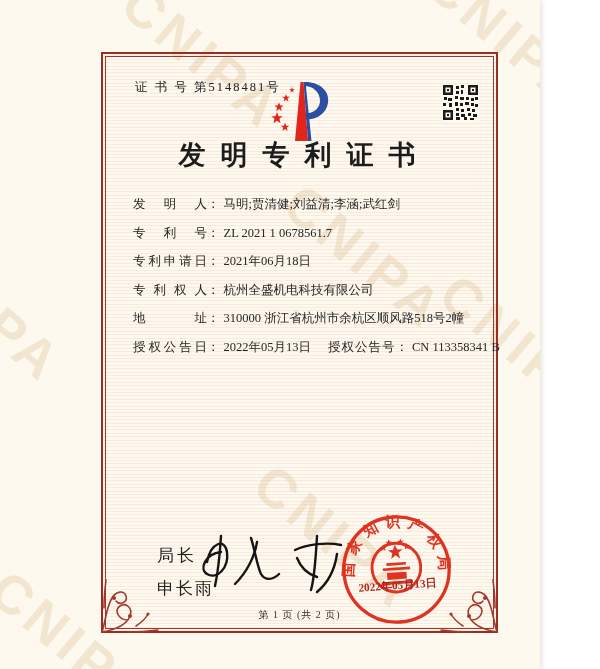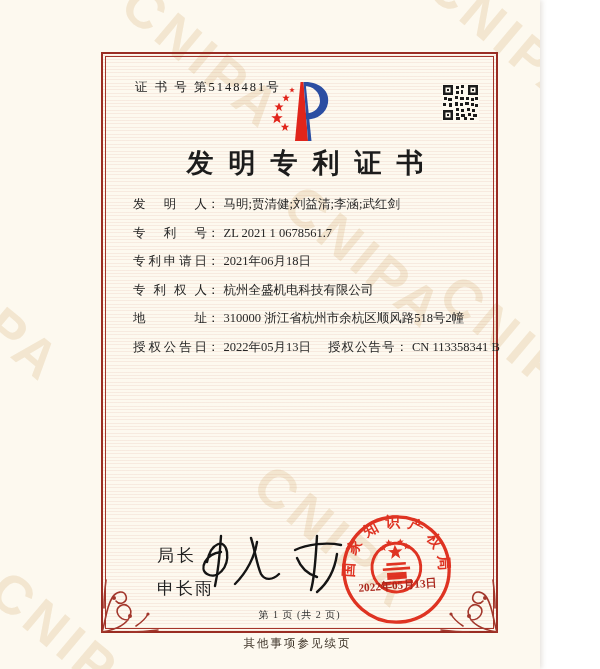--- a/index.html
+++ b/index.html
@@ -23,21 +23,21 @@
     background:
       repeating-linear-gradient(0deg, rgba(213,150,130,.14) 0px, rgba(213,150,130,.14) 1px, transparent 1px, transparent 3.4px);
   }
   .frame::before{
     content:"";position:absolute;inset:2px;border:1px solid #a5352a;pointer-events:none;
   }
   .cert-no{position:absolute;left:32px;top:25px;font-size:12.5px;letter-spacing:2px;color:#222;}
   .logo{position:absolute;left:165px;top:21px;width:72px;height:74px;}
   .qr{position:absolute;left:339px;top:30px;width:37px;height:37px;}
   .title{
-    position:absolute;left:0;top:83px;width:100%;margin:8px;text-align:center;
+    position:absolute;left:0;top:83px;width:100%;margin:0;text-align:center;
     font-size:27px;font-weight:bold;color:#1c1c1c;letter-spacing:15px;padding-left:10px;box-sizing:border-box;
   }
   .fields{position:absolute;left:30px;top:142px;width:345px;font-size:12.5px;color:#262626;}
   .frow{height:20px;margin-bottom:8.6px;white-space:nowrap;}
   .flabel{display:inline-block;width:74px;text-align:justify;text-align-last:justify;vertical-align:top;}
   .fcolon{display:inline-block;margin-right:4px;}
   .g-val1{display:inline-block;margin-right:17px;}
   .g-label2{display:inline-block;letter-spacing:1px;}
   .paras{
     position:absolute;left:26px;top:336px;width:342px;
@@ -242,14 +242,13 @@
           <circle cx="34" cy="42" r="2"></circle>
             <circle cx="18" cy="24" r="2"></circle>
             <circle cx="52" cy="40" r="1.6"></circle>
         </g>
       </svg>
     </div>
 
     <div class="page-no">第 1 页 (共 2 页)</div>
   </div>
 
-  <div class="footer-note">其他事项参见续页</div>
 </div>
 
 </body></html>

